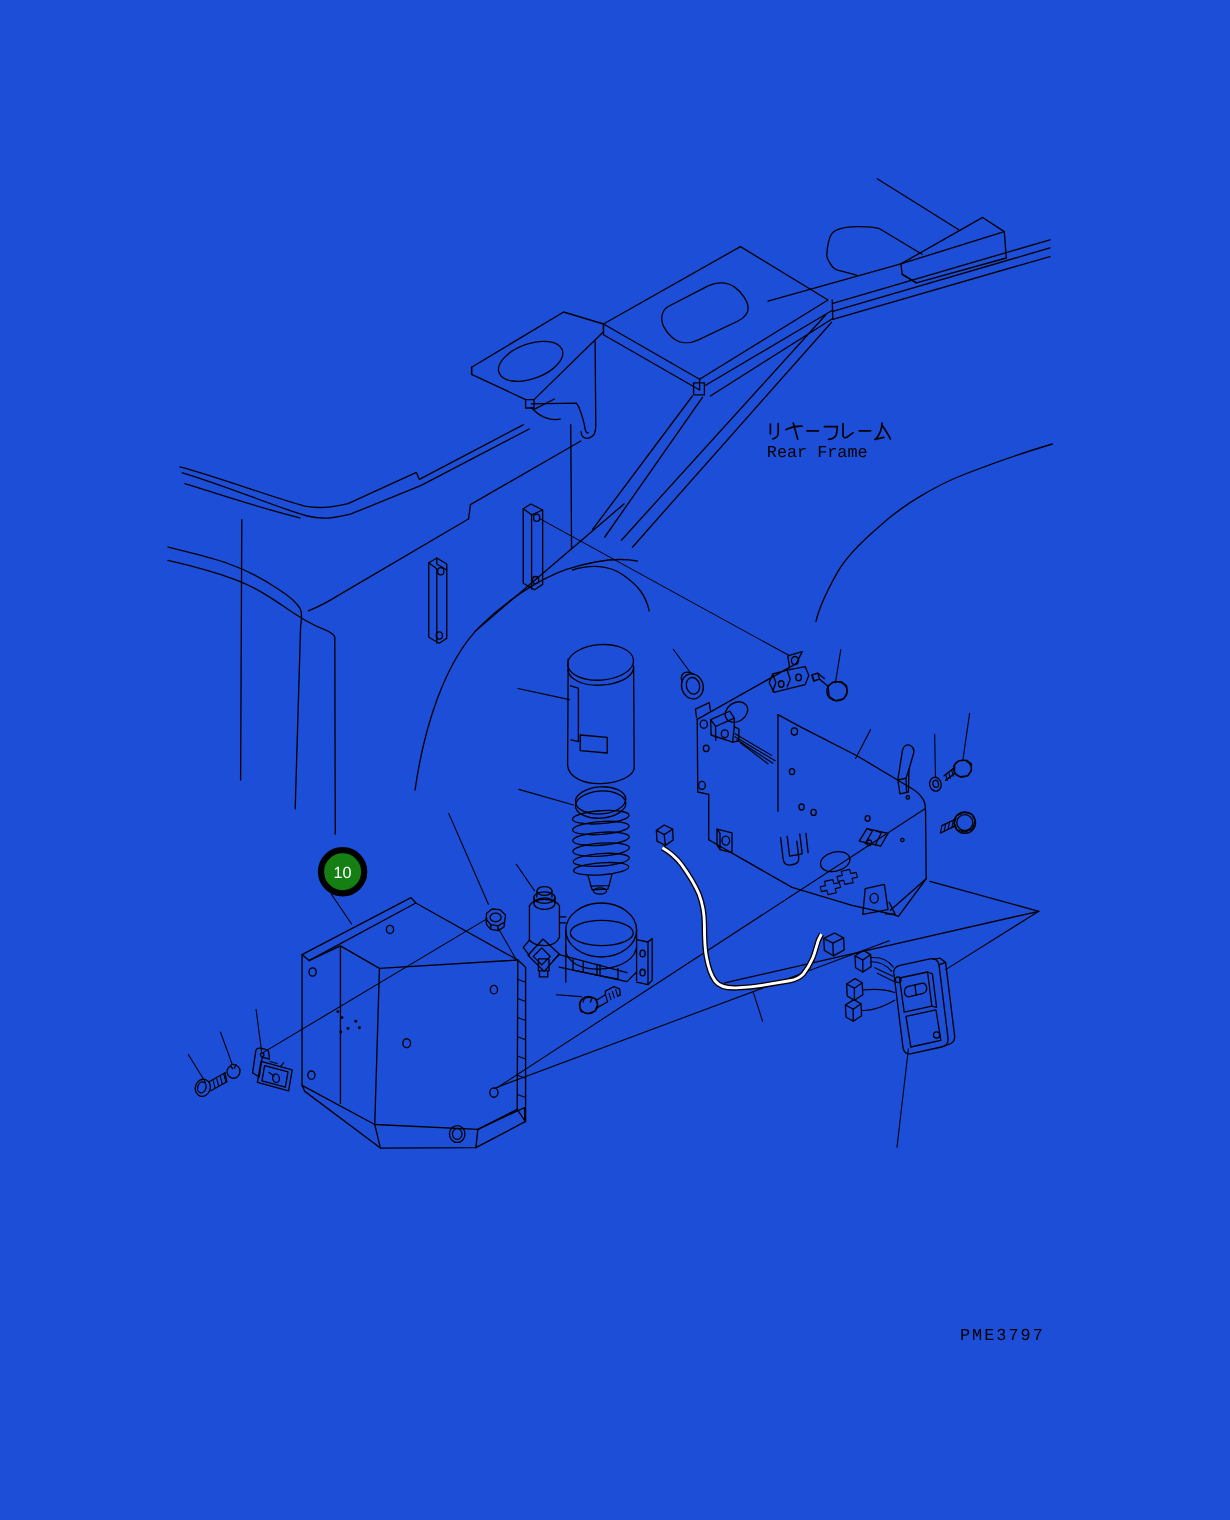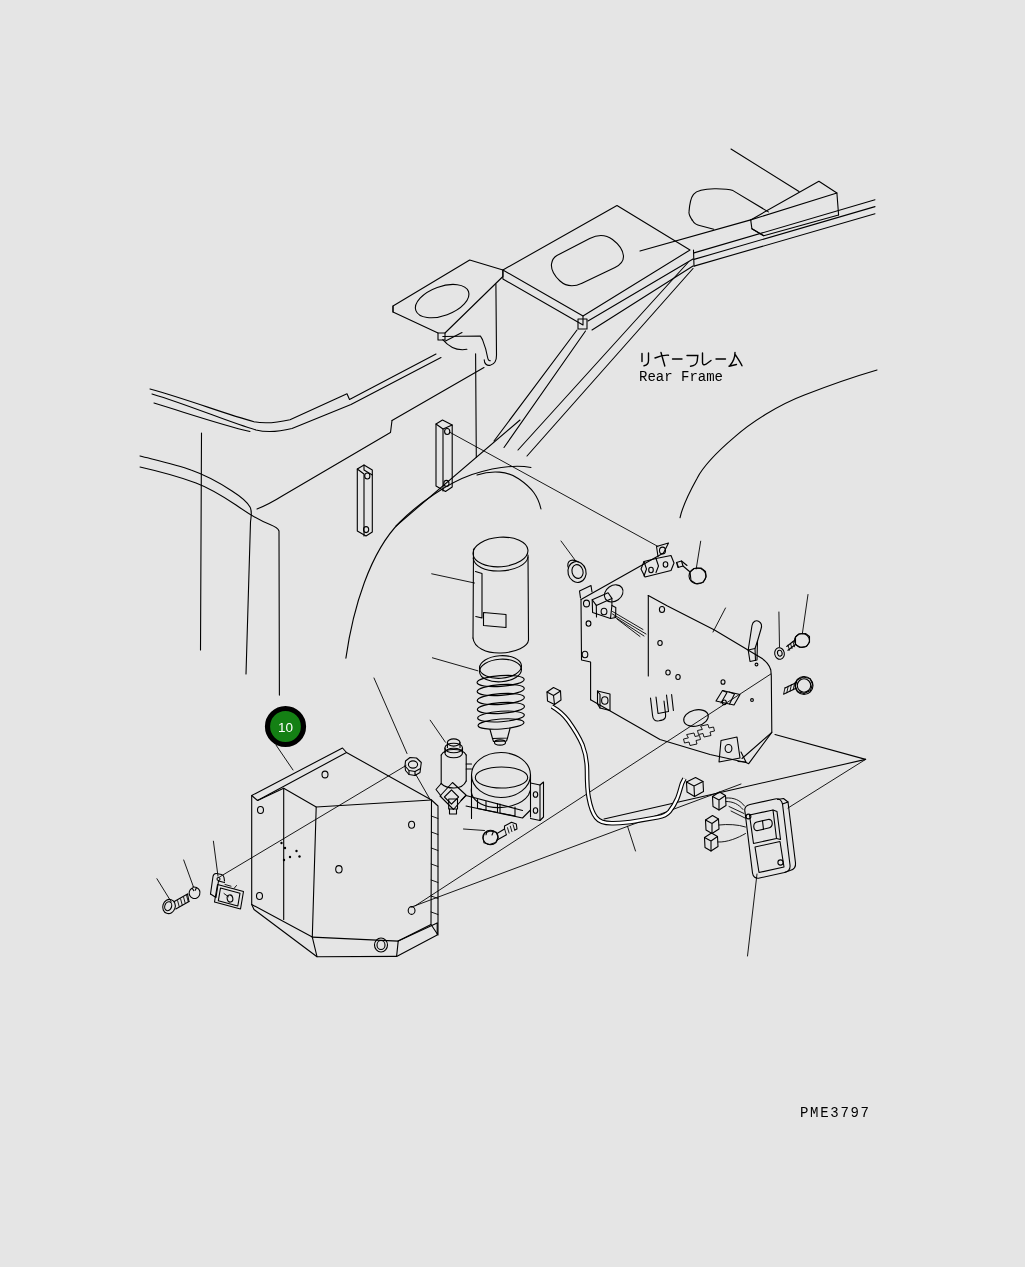--- a/index.html
+++ b/index.html
@@ -1,16 +1,16 @@
 <!DOCTYPE html>
 <html><head>
 <meta charset="utf-8">
 <style>
   html,body{margin:0;padding:0;background:#ffffff;}
-  .page{width:1025px;height:1267px;position:relative;background:#e5e5e5;overflow:hidden;}
+  .page{width:1025px;height:1267px;position:relative;background:#1d4ed8;overflow:hidden;}
   svg{position:absolute;left:0;top:0;}
   .ln{fill:none;stroke:#000000;stroke-width:1.1;stroke-linecap:round;stroke-linejoin:round;}
   .th{fill:none;stroke:#000000;stroke-width:0.9;stroke-linecap:round;stroke-linejoin:round;}
   text{font-family:"Liberation Mono", monospace;fill:#000000;}
 </style>
 </head>
 <body>
 <div class="page">
 <svg width="1025" height="1267" viewBox="0 0 1025 1267">
 

